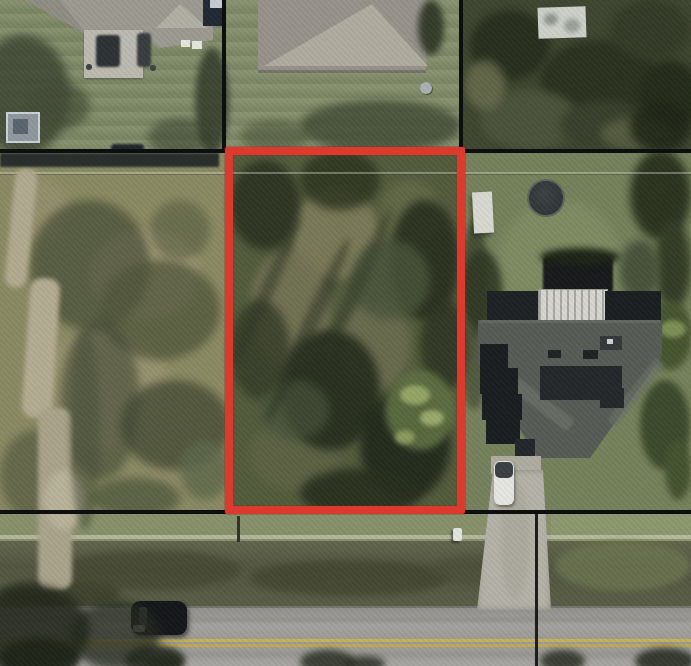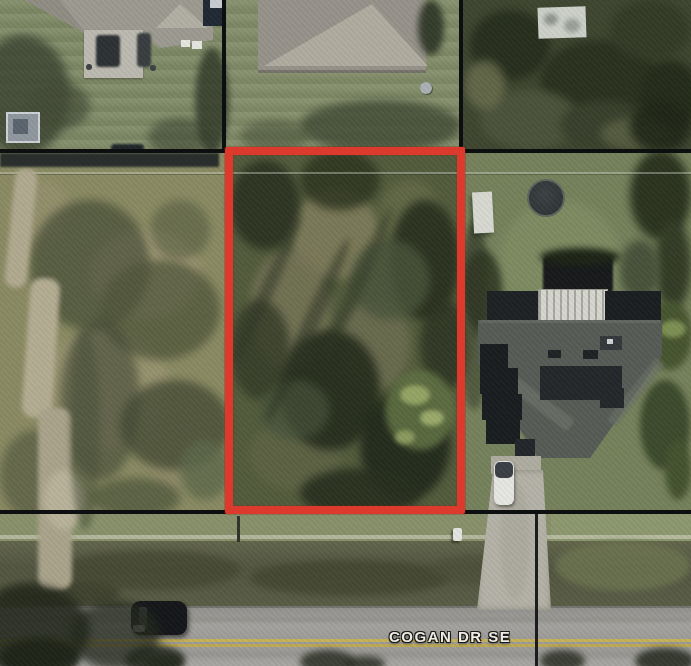--- a/index.html
+++ b/index.html
@@ -214,16 +214,15 @@
 
   <div class="pline" style="left:0;top:149px;width:691px;height:4px;"></div>
   <div class="abs" style="left:0;top:153px;width:219px;height:14px;background:rgba(16,22,30,.78);filter:blur(1px);z-index:30;"></div>
   <div class="pline" style="left:222px;top:0;width:4px;height:151px;"></div>
   <div class="pline" style="left:459px;top:0;width:4px;height:151px;"></div>
   <div class="pline" style="left:0;top:510px;width:691px;height:4px;"></div>
   <div class="pline" style="left:535px;top:514px;width:3px;height:152px;opacity:.9;"></div>
 
   <div id="subject-outline"></div>
 
-  <div id="street-label">COGAN DR SE</div>
 
   <div class="grain"></div>
 </div>
 
 </body></html>

